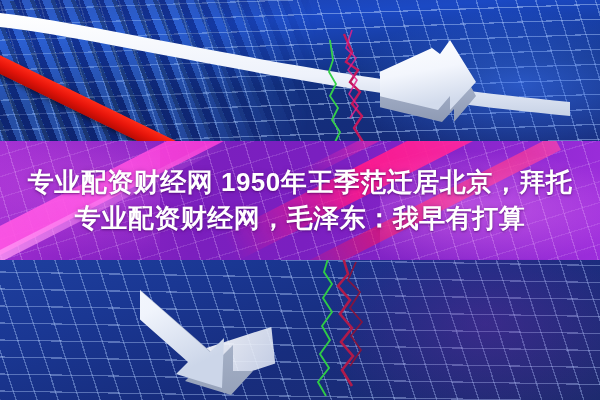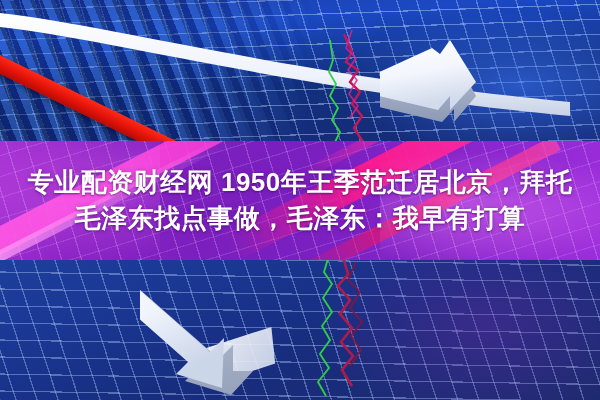--- a/index.html
+++ b/index.html
@@ -327,16 +327,16 @@
     <div class="streak streak-b"></div>
     <div class="streak streak-c"></div>
     <div class="streak streak-d"></div>
     <div class="streak streak-e"></div>
     <div class="mid-glow"></div>
     <div class="mid-glow2"></div>
   </div>
 
   <div class="headline">
     <div class="line">专业配资财经网 1950年王季范迁居北京，拜托</div>
-    <div class="line">毛泽东找点事做，毛泽东：我早有打算</div>
+    <div class="line">专业配资财经网，毛泽东：我早有打算</div>
   </div>
 
 </div>
 
 </body></html>

